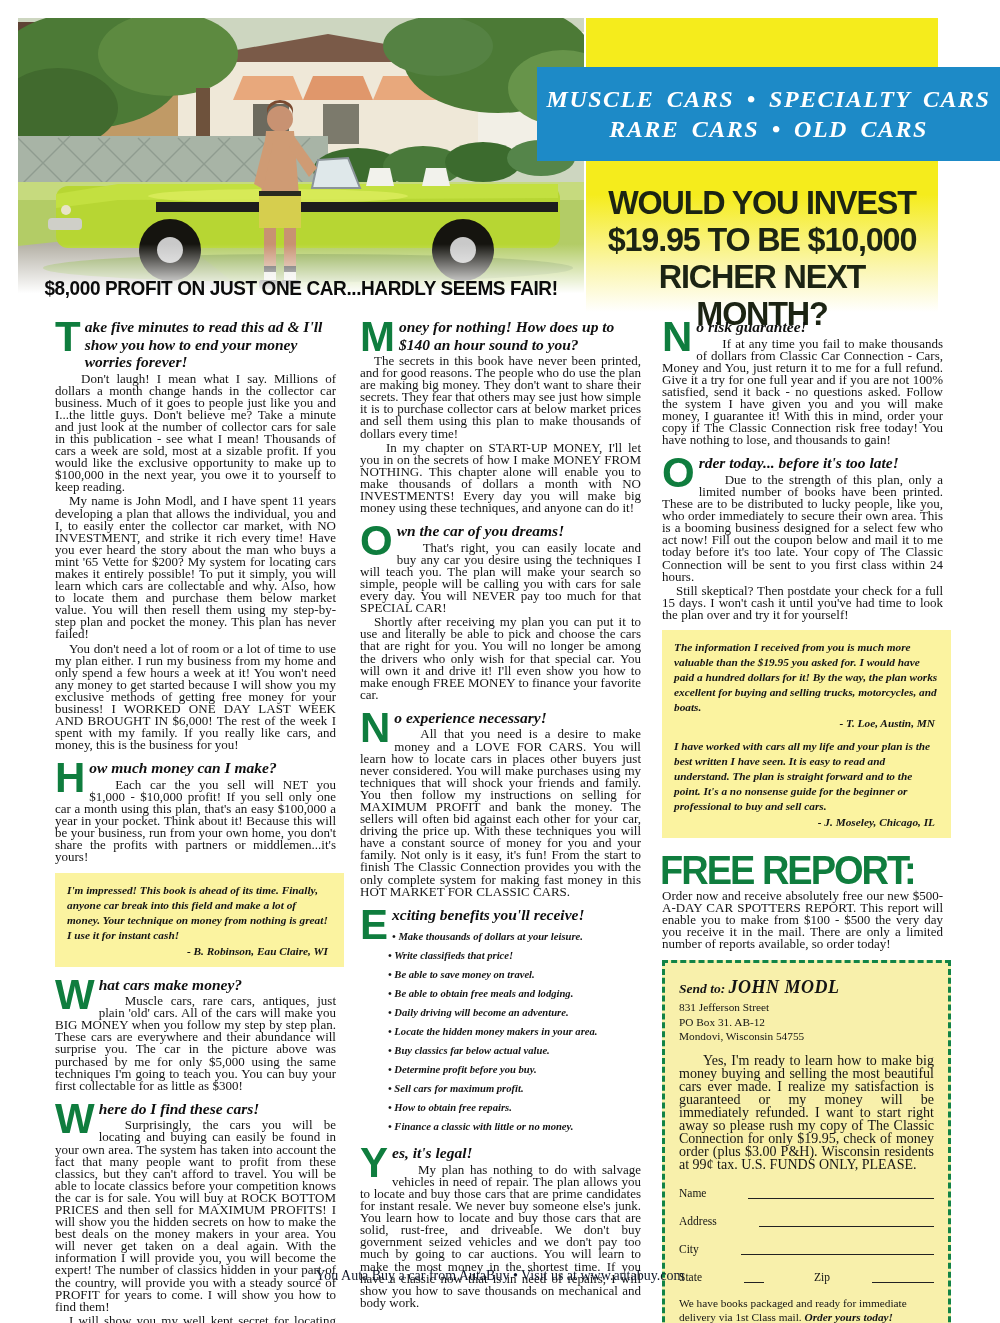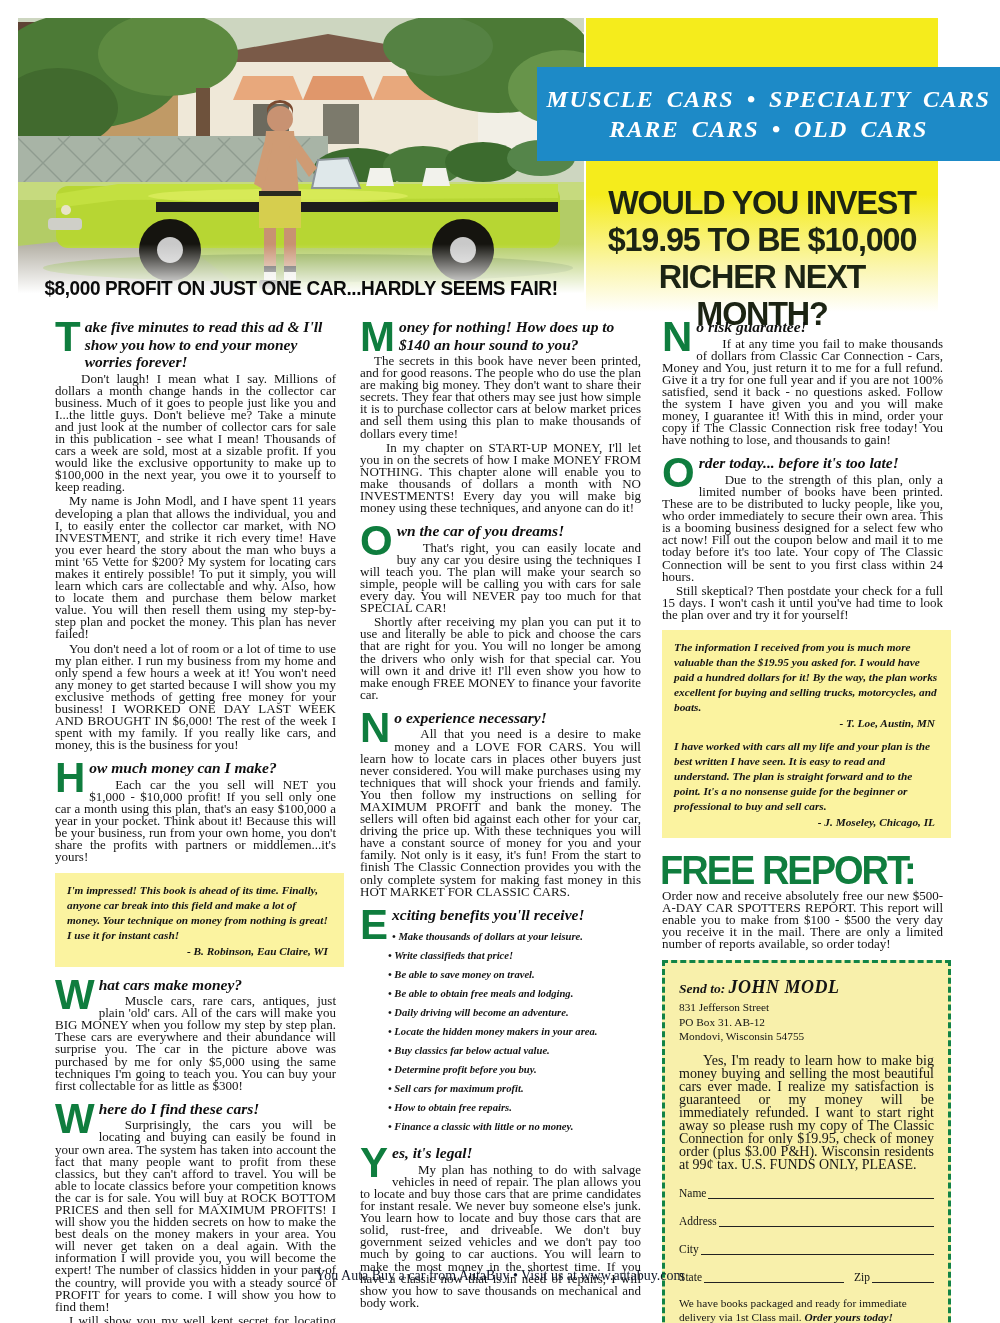--- a/index.html
+++ b/index.html
@@ -57,21 +57,21 @@
                letter-spacing:-2px;transform:scaleY(1.05);transform-origin:left top;}
   p.fr-body{text-indent:0;}
 
   
   .coupon{clear:both;margin-top:10px;border:3px dashed #128346;background:#f8f0ab;
           padding:12px 14px 12px 14px;}
   .sendto{margin:2px 0 2px 0;font-style:italic;font-weight:bold;font-size:13.5px;}
   .st-name{font-size:18px;letter-spacing:0.5px;}
   .addr{margin:0;font-size:11.3px;line-height:14.5px;}
   .cbody{margin:10px 0 0 0;font-size:14px;line-height:13px;text-align:justify;text-indent:24px;}
-  .frow{display:flex;align-items:flex-end;margin-top:15px;font-size:11.5px;}
+  .frow{display:flex;align-items:flex-end;margin-top:15px;font-size:11.5px;gap:40px;}
   .fline{flex:1;border-bottom:1.3px solid #222222;height:12px;margin-left:2px;}
   .fline.zip{flex:0 0 62px;}
   .flabel.zip-label{margin-left:10px;}
   .cfoot{margin:13px 0 0 0;font-size:11.3px;line-height:14.5px;}
   .cfoot .cta{font-weight:bold;font-style:italic;}
 
   
   .page-footer{position:absolute;left:0;top:1268px;width:1000px;text-align:center;
                font-size:14px;color:#0f172a;}
 </style>

